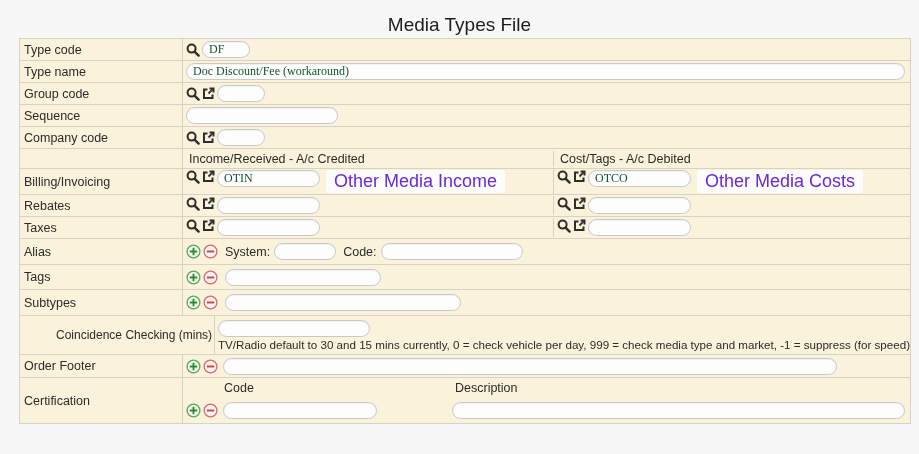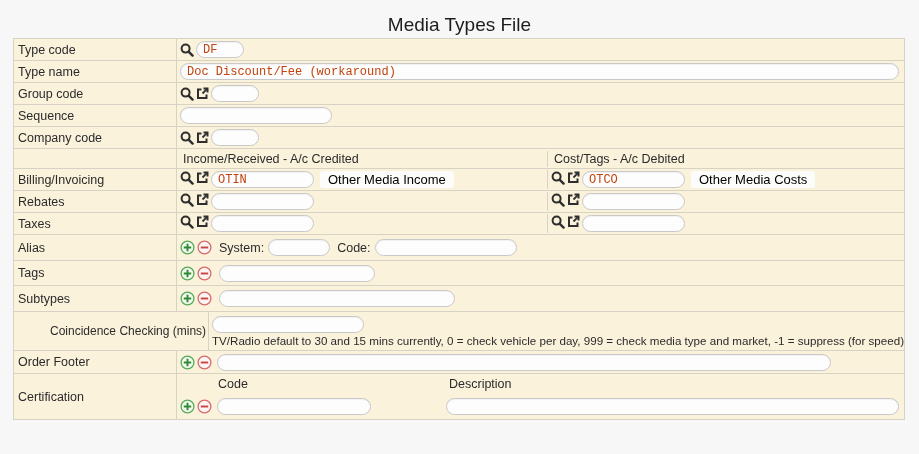--- a/index.html
+++ b/index.html
@@ -10,56 +10,56 @@
     --icon:#2e2e2e;
     --input-border:#c8c8c8;
     --input-bg:#fdfdfd;
   }
   *{box-sizing:border-box;margin:0;padding:0;}
   html,body{background:var(--page-bg);}
   body{font-family:"Liberation Sans","DejaVu Sans",sans-serif;color:var(--ink);}
   .page{position:relative;width:919px;height:454px;background:var(--page-bg);overflow:hidden;}
   .title{width:919px;text-align:center;padding-top:14px;font-size:19px;color:#1d1d1d;}
   .form-table{
-    position:absolute;left:13px;top:38px;width:892px;
+    position:absolute;left:19px;top:38px;width:892px;
     background:var(--beige);
     border:1px solid var(--border);
     border-bottom:none;
   }
   .row{display:flex;align-items:stretch;border-bottom:1px solid var(--border);}
   .cell-label{
     flex:0 0 163px;border-right:1px solid var(--border);
     display:flex;align-items:center;padding:1px 4px;
     font-size:12.5px;color:var(--ink);white-space:nowrap;overflow:hidden;
   }
   .cell-content{flex:1;display:flex;align-items:center;padding:1px 3px;gap:2px;font-size:12.5px;}
   .cell-content.split{padding:0;gap:0;}
   .half{display:flex;align-items:flex-start;gap:2px;padding:1px 3px;}
   .half.left{flex:0 0 371px;border-right:1px solid var(--border);}
   .half.right{flex:1;}
   .hdr{font-size:12.5px;padding-left:3px;}
   input.txt{
     height:17px;border:1px solid var(--input-border);border-radius:9px;
-    background:var(--input-bg);font-family:Liberation Mono, monospace;font-size:12px;color:#c2410c;
+    background:var(--input-bg);font-family:Liberation Serif, serif;font-size:12px;color:#14532d;
     padding:0 6px;outline:none;box-shadow:inset 0 1px 1px rgba(0,0,0,0.05);
   }
   .w-tiny{width:48px;}
   .w-code{width:103px;}
   .w-med{width:152px;}
   .w-sys{width:62px;}
   .w-aliascode{width:142px;}
   .w-tags{width:156px;}
   .w-sub{width:236px;}
   .w-footer{width:614px;}
   .w-certcode{width:154px;}
   .w-certdesc{width:453px;}
   .w-typename{flex:1;margin-right:2px;}
   .pill{
     background:#fcfcfa;border-radius:3px;padding:1px 8px;margin-left:4px;
-    font-size:13px;color:#000000;white-space:nowrap;
+    font-size:18px;color:#6d28d9;white-space:nowrap;
   }
   .ibtn{display:inline-flex;align-items:center;justify-content:center;flex:0 0 auto;cursor:pointer;background:none;border:none;padding:0;}
   .inline-lbl{margin:0 2px 0 5px;white-space:nowrap;}
   
   .stacked{flex-direction:column;align-items:flex-start;justify-content:center;gap:1px;padding:2px 3px;}
   .help-text{font-size:11.6px;white-space:nowrap;color:#2b2b2b;}
   
   .cert{flex-direction:column;align-items:stretch;gap:7px;padding:3px 3px 4px 3px;}
   .cert-line{display:flex;align-items:center;gap:2px;}
   .sp-38{width:36px;flex:0 0 36px;}

